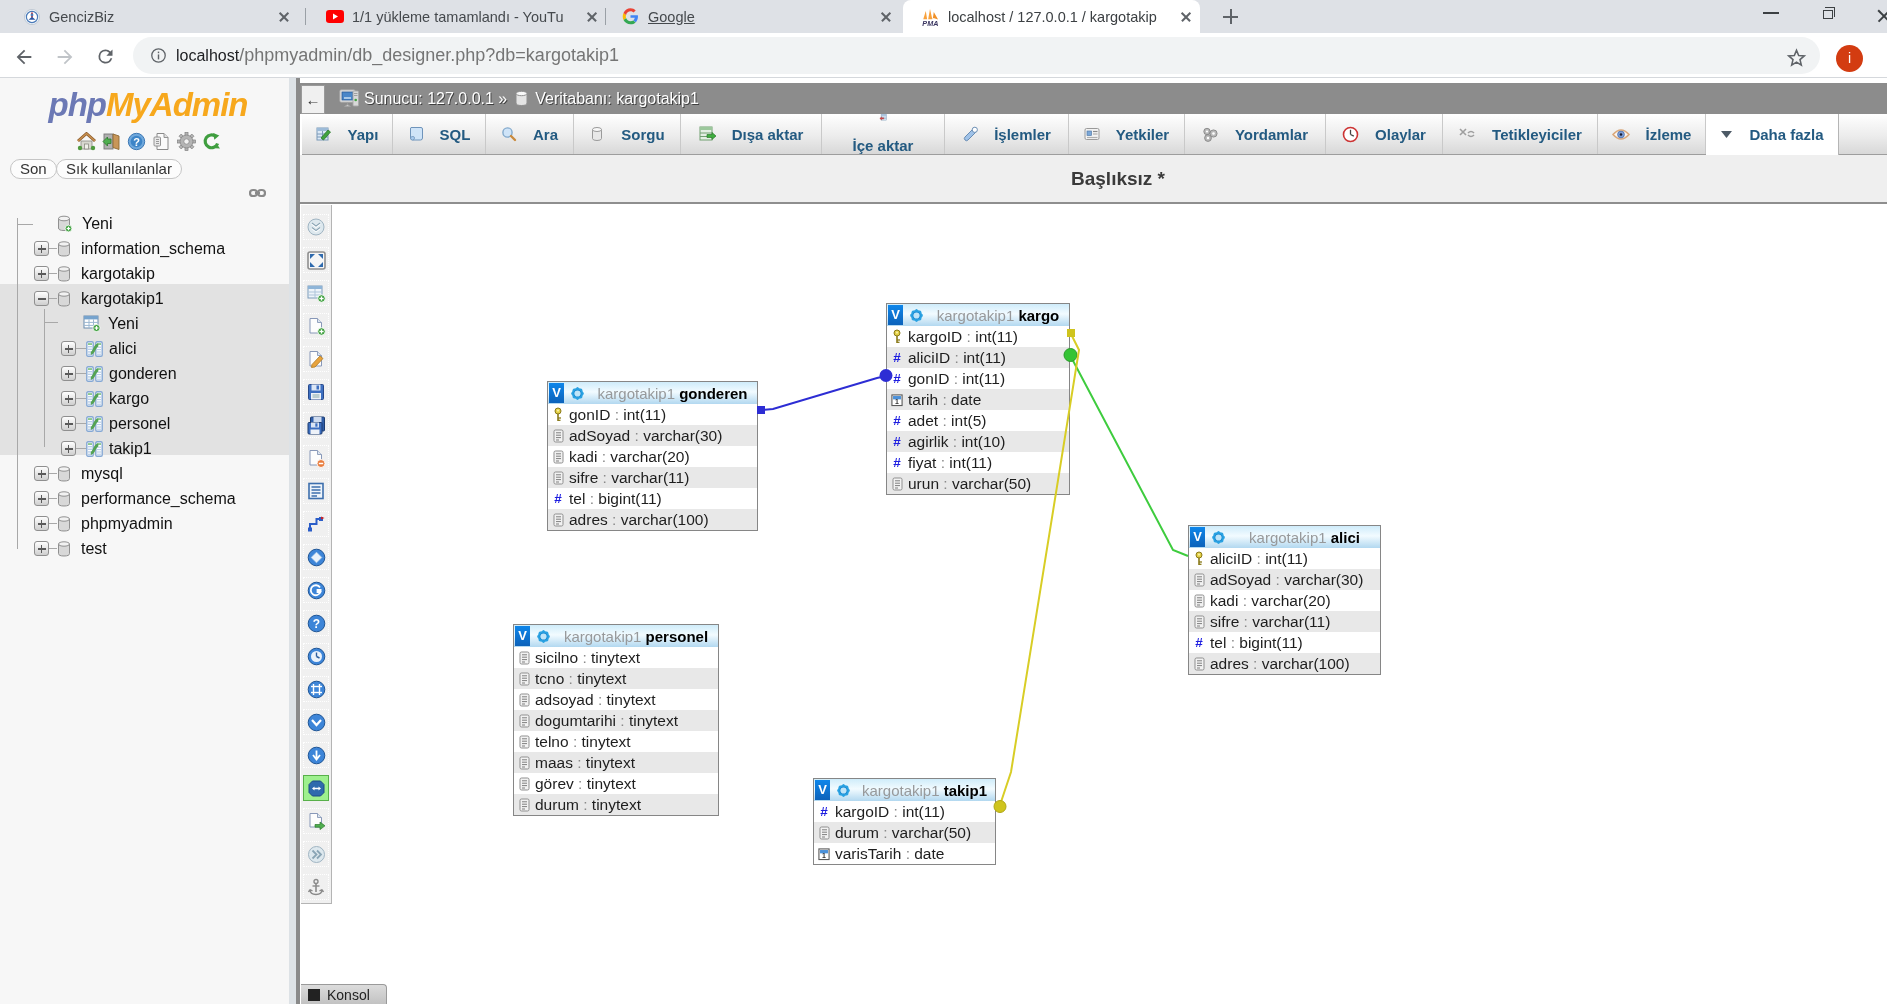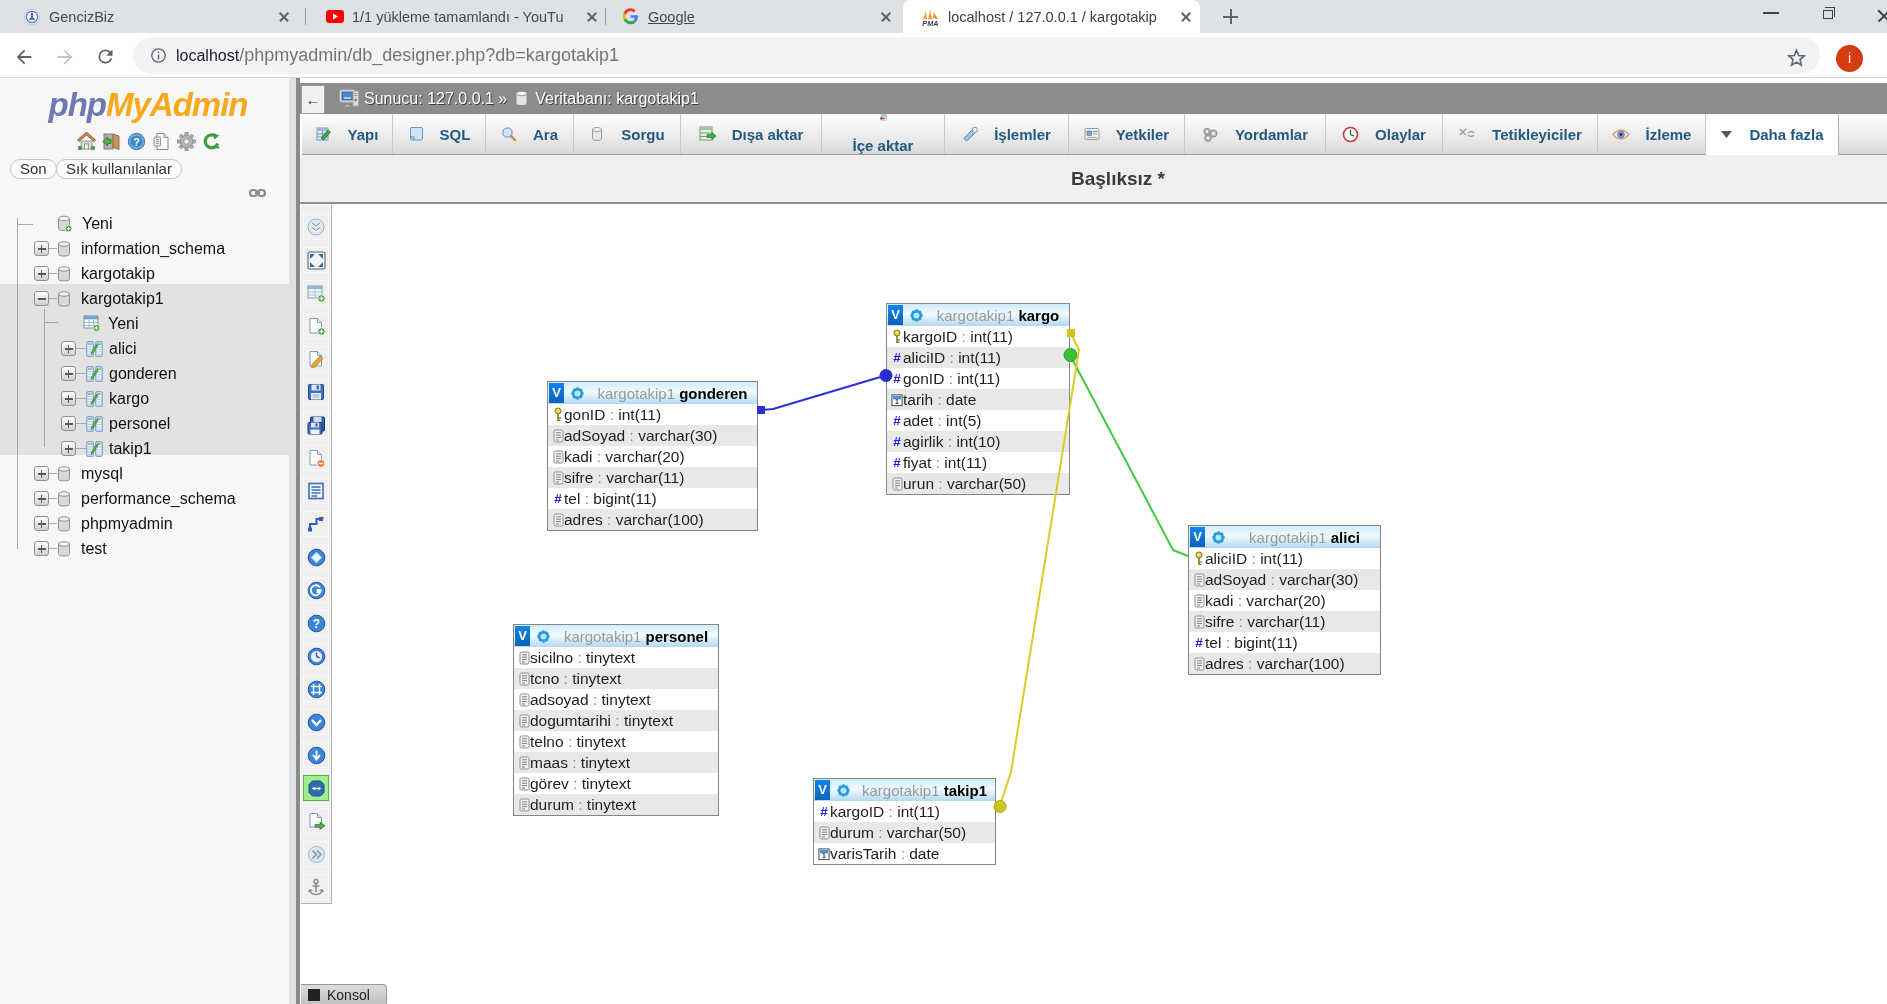--- a/index.html
+++ b/index.html
@@ -73,21 +73,21 @@
 
 
 #konsol { position:absolute; left:1px; top:906px; width:86px; height:20px; background:linear-gradient(180deg,#dcdcdc,#c2c2c2); border:1px solid #9a9a9a; border-left:none; border-bottom:none; border-radius:0 4px 0 0; font-size:14px; color:#222; display:flex; align-items:center; gap:7px; padding-left:7px; }
 
 
 .tbl { position:absolute; border:1px solid #868686; background:#fff; font-size:15.5px; }
 .th { height:22px; background:linear-gradient(180deg,#cfecfa 0%,#f2fbff 45%,#b2d8f0 100%); position:relative; display:flex; align-items:center; justify-content:center; font-size:15px; color:#000; padding-left:40px; white-space:nowrap; }
 .th .gry { color:#97999b; }
 .vbox { position:absolute; left:1px; top:1px; width:15px; height:20px; background:linear-gradient(180deg,#0e86ea,#0c62ba); color:#fff; font-size:13px; font-weight:bold; text-align:center; line-height:19px; }
 .cog { position:absolute; left:22px; top:4px; }
-.tr { height:21px; display:flex; align-items:center; padding-left:4px; white-space:nowrap; color:#1e1e1e; }
+.tr { height:21px; display:flex; align-items:center; padding-left:4px; gap:5px; white-space:nowrap; color:#1e1e1e; }
 .tr.alt { background:#e8e8e8; }
 .tr .cl { color:#8a8a8a; }
 .icn { flex:0 0 12px; width:12px; display:flex; justify-content:center; }
 .hash { color:#1e1ee0; font-weight:bold; font-size:13.5px; flex:0 0 12px; text-align:center; }
 svg { display:block; }
 #wires { position:absolute; left:0; top:0; z-index:2; pointer-events:none; }
 .tbl { z-index:1; }
 </style>
 </head>
 <body>

